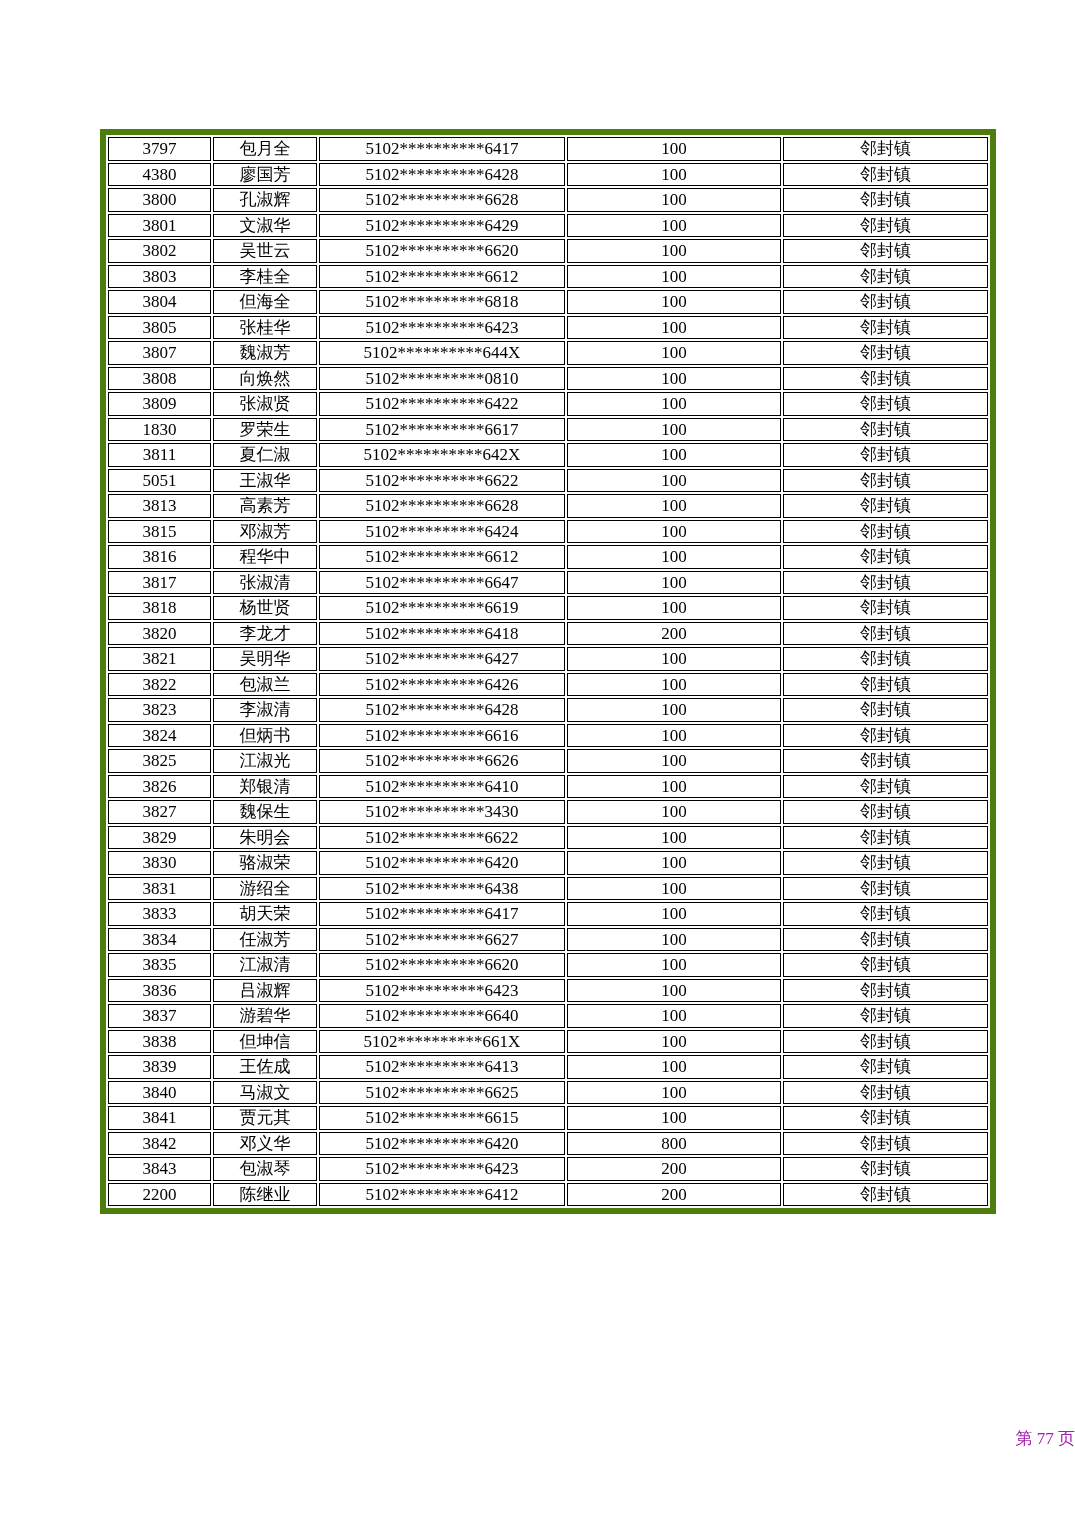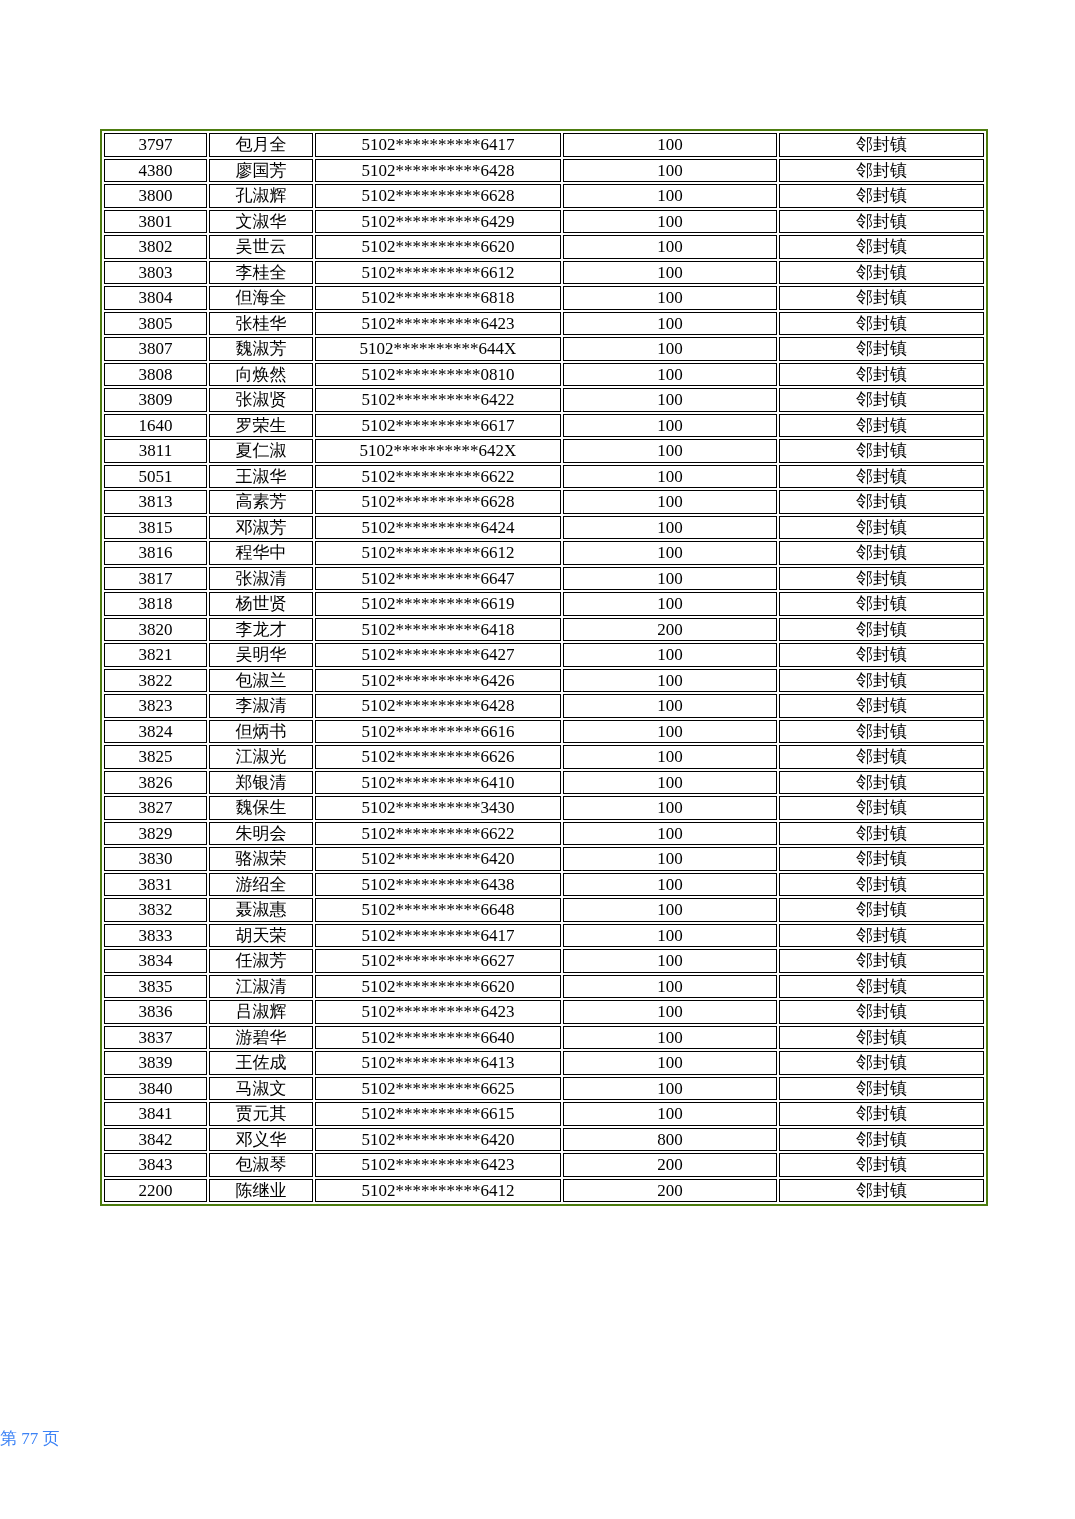--- a/index.html
+++ b/index.html
@@ -21,42 +21,42 @@
     background: #ffffff;
   }
   table.roster {
     position: absolute;
     left: 100px;
     top: 129px;
     width: 872px;
     table-layout: fixed;
     border-collapse: separate;
     border-spacing: 2px;
-    border: 2px solid #4d7c0f;
+    border: 6px solid #4d7c0f;
     background: #ffffff;
   }
   table.roster td {
     border: 1px solid #000000;
     height: 21.5px;
     line-height: 21.5px;
     padding: 0;
     text-align: center;
     vertical-align: middle;
     font-size: 17px;
     white-space: nowrap;
     overflow: hidden;
   }
   .page-footer {
     position: absolute;
     top: 1427px;
     left: 0;
     width: 100%;
-    text-align: left;
+    text-align: right;
     font-size: 17px;
-    color: #3b82f6;
+    color: #a21caf;
   }
 </style>
 </head>
 <body>
 
 <div class="page">
 
   <table class="roster">
     <colgroup>
       <col style="width:103px">
@@ -137,21 +137,21 @@
     <td>邻封镇</td>
   </tr>
         <tr>
     <td>3809</td>
     <td>张淑贤</td>
     <td>5102**********6422</td>
     <td>100</td>
     <td>邻封镇</td>
   </tr>
         <tr>
-    <td>1640</td>
+    <td>1830</td>
     <td>罗荣生</td>
     <td>5102**********6617</td>
     <td>100</td>
     <td>邻封镇</td>
   </tr>
         <tr>
     <td>3811</td>
     <td>夏仁淑</td>
     <td>5102**********642X</td>
     <td>100</td>
@@ -270,27 +270,20 @@
     <td>邻封镇</td>
   </tr>
         <tr>
     <td>3831</td>
     <td>游绍全</td>
     <td>5102**********6438</td>
     <td>100</td>
     <td>邻封镇</td>
   </tr>
         <tr>
-    <td>3832</td>
-    <td>聂淑惠</td>
-    <td>5102**********6648</td>
-    <td>100</td>
-    <td>邻封镇</td>
-  </tr>
-        <tr>
     <td>3833</td>
     <td>胡天荣</td>
     <td>5102**********6417</td>
     <td>100</td>
     <td>邻封镇</td>
   </tr>
         <tr>
     <td>3834</td>
     <td>任淑芳</td>
     <td>5102**********6627</td>
@@ -308,20 +301,27 @@
     <td>3836</td>
     <td>吕淑辉</td>
     <td>5102**********6423</td>
     <td>100</td>
     <td>邻封镇</td>
   </tr>
         <tr>
     <td>3837</td>
     <td>游碧华</td>
     <td>5102**********6640</td>
+    <td>100</td>
+    <td>邻封镇</td>
+  </tr>
+        <tr>
+    <td>3838</td>
+    <td>但坤信</td>
+    <td>5102**********661X</td>
     <td>100</td>
     <td>邻封镇</td>
   </tr>
         <tr>
     <td>3839</td>
     <td>王佐成</td>
     <td>5102**********6413</td>
     <td>100</td>
     <td>邻封镇</td>
   </tr>

